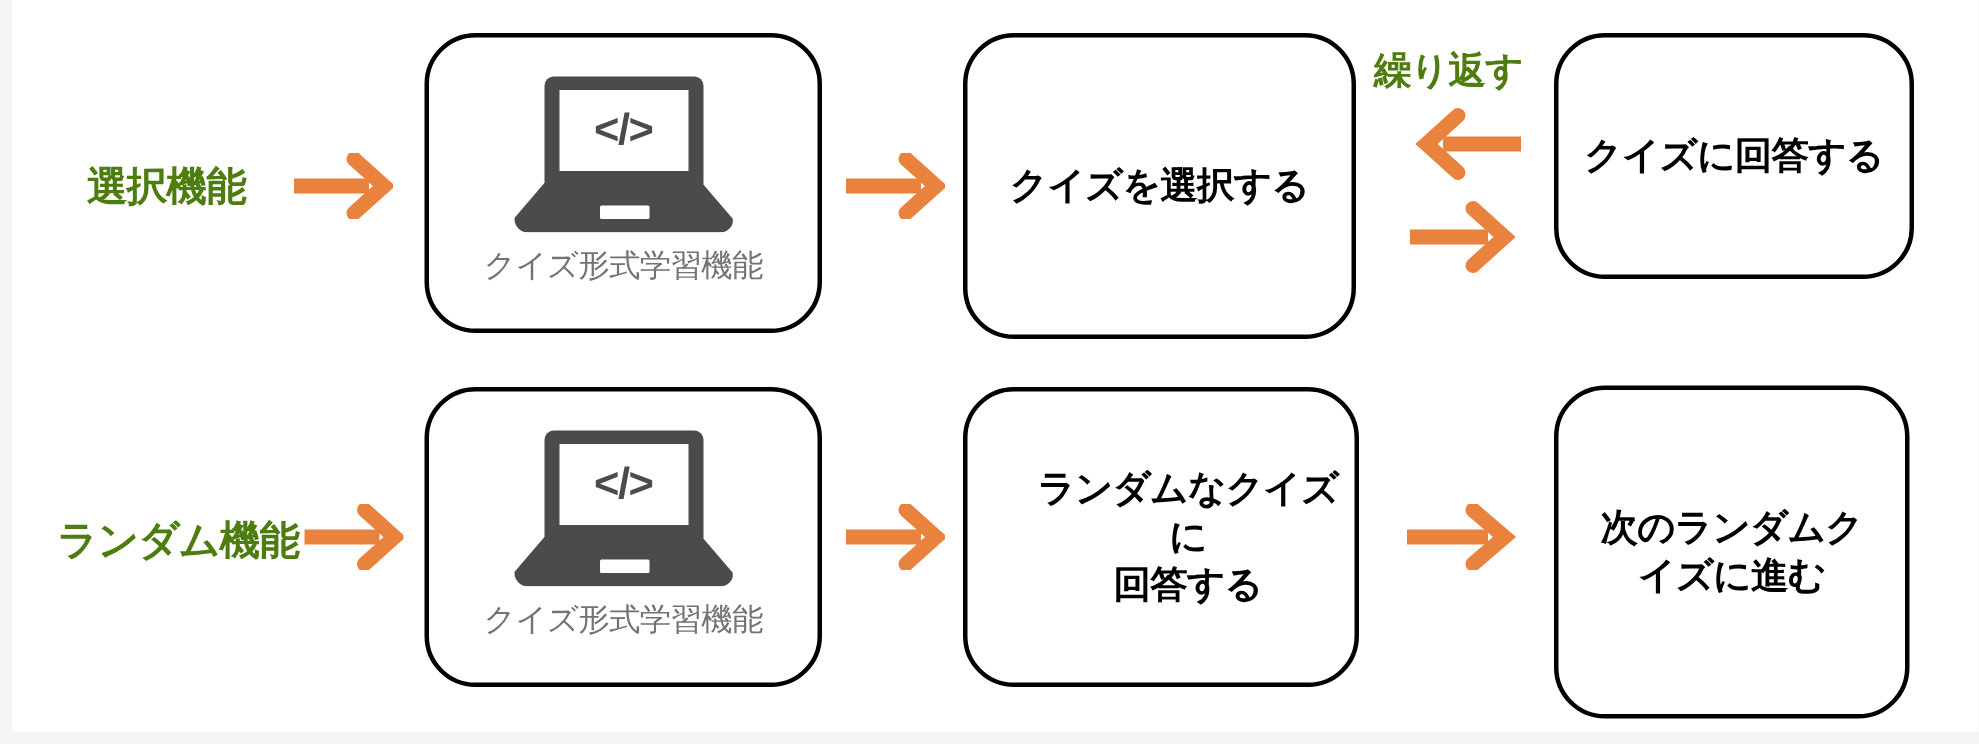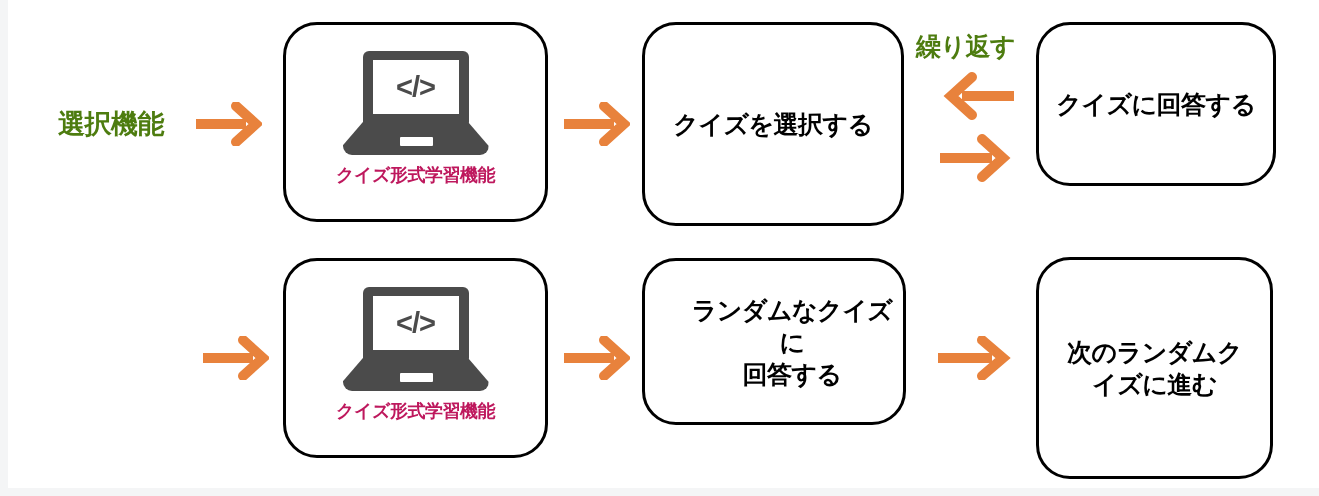--- a/index.html
+++ b/index.html
@@ -48,23 +48,23 @@
     letter-spacing: -0.5px;
     white-space: pre-line;
   }
 
   
   .box.icon-box {
     justify-content: flex-start;
     padding-top: 26px;
   }
   .icon-caption {
-    font-size: 18px;
-    font-weight: bold;
-    color: #be185d;
+    font-size: 21px;
+    font-weight: normal;
+    color: #737373;
     letter-spacing: -0.5px;
     margin-top: 8px;
   }
 
   
   .laptop {
     width: 146px;
     height: 104px;
     position: relative;
   }
@@ -185,20 +185,21 @@
       <svg width="82" height="48" viewBox="0 0 82 48">
         <line x1="4" y1="24" x2="56" y2="24" stroke="#E8823C" stroke-width="10" stroke-linecap="butt"></line>
         <polyline points="46,5 67,24 46,43" fill="none" stroke="#E8823C" stroke-width="10" stroke-linecap="round" stroke-linejoin="miter"></polyline>
       </svg>
     </div>
 
     <div class="box" style="left:1028px; top:22px; width:240px; height:164px;">
       <div class="box-text">クイズに回答する</div>
     </div>
 
+    <div class="label side-label" style="left:30px; top:342px;">ランダム機能</div>
 
     <div class="arrow" style="left:193px; top:336px;">
       <svg width="68" height="44" viewBox="0 0 68 44">
         <line x1="2" y1="22" x2="52" y2="22" stroke="#E8823C" stroke-width="10" stroke-linecap="butt"></line>
         <polyline points="42,4 62,22 42,40" fill="none" stroke="#E8823C" stroke-width="10" stroke-linecap="round" stroke-linejoin="miter"></polyline>
       </svg>
     </div>
 
     <div class="box icon-box" style="left:275px; top:258px; width:265px; height:200px;">
       <div class="laptop">
@@ -212,21 +213,21 @@
       <div class="icon-caption">クイズ形式学習機能</div>
     </div>
 
     <div class="arrow" style="left:554px; top:336px;">
       <svg width="68" height="44" viewBox="0 0 68 44">
         <line x1="2" y1="22" x2="52" y2="22" stroke="#E8823C" stroke-width="10" stroke-linecap="butt"></line>
         <polyline points="42,4 62,22 42,40" fill="none" stroke="#E8823C" stroke-width="10" stroke-linecap="round" stroke-linejoin="miter"></polyline>
       </svg>
     </div>
 
-    <div class="box" style="left:634px; top:258px; width:264px; height:167px;padding-left:36px;">
+    <div class="box" style="left:634px; top:258px; width:264px; height:200px;padding-left:36px;">
       <div class="box-text">ランダムなクイズに
 回答する</div>
     </div>
 
     <div class="arrow" style="left:928px; top:336px;">
       <svg width="82" height="44" viewBox="0 0 82 44">
         <line x1="2" y1="22" x2="56" y2="22" stroke="#E8823C" stroke-width="10" stroke-linecap="butt"></line>
         <polyline points="46,4 67,22 46,40" fill="none" stroke="#E8823C" stroke-width="10" stroke-linecap="round" stroke-linejoin="miter"></polyline>
       </svg>
     </div>

